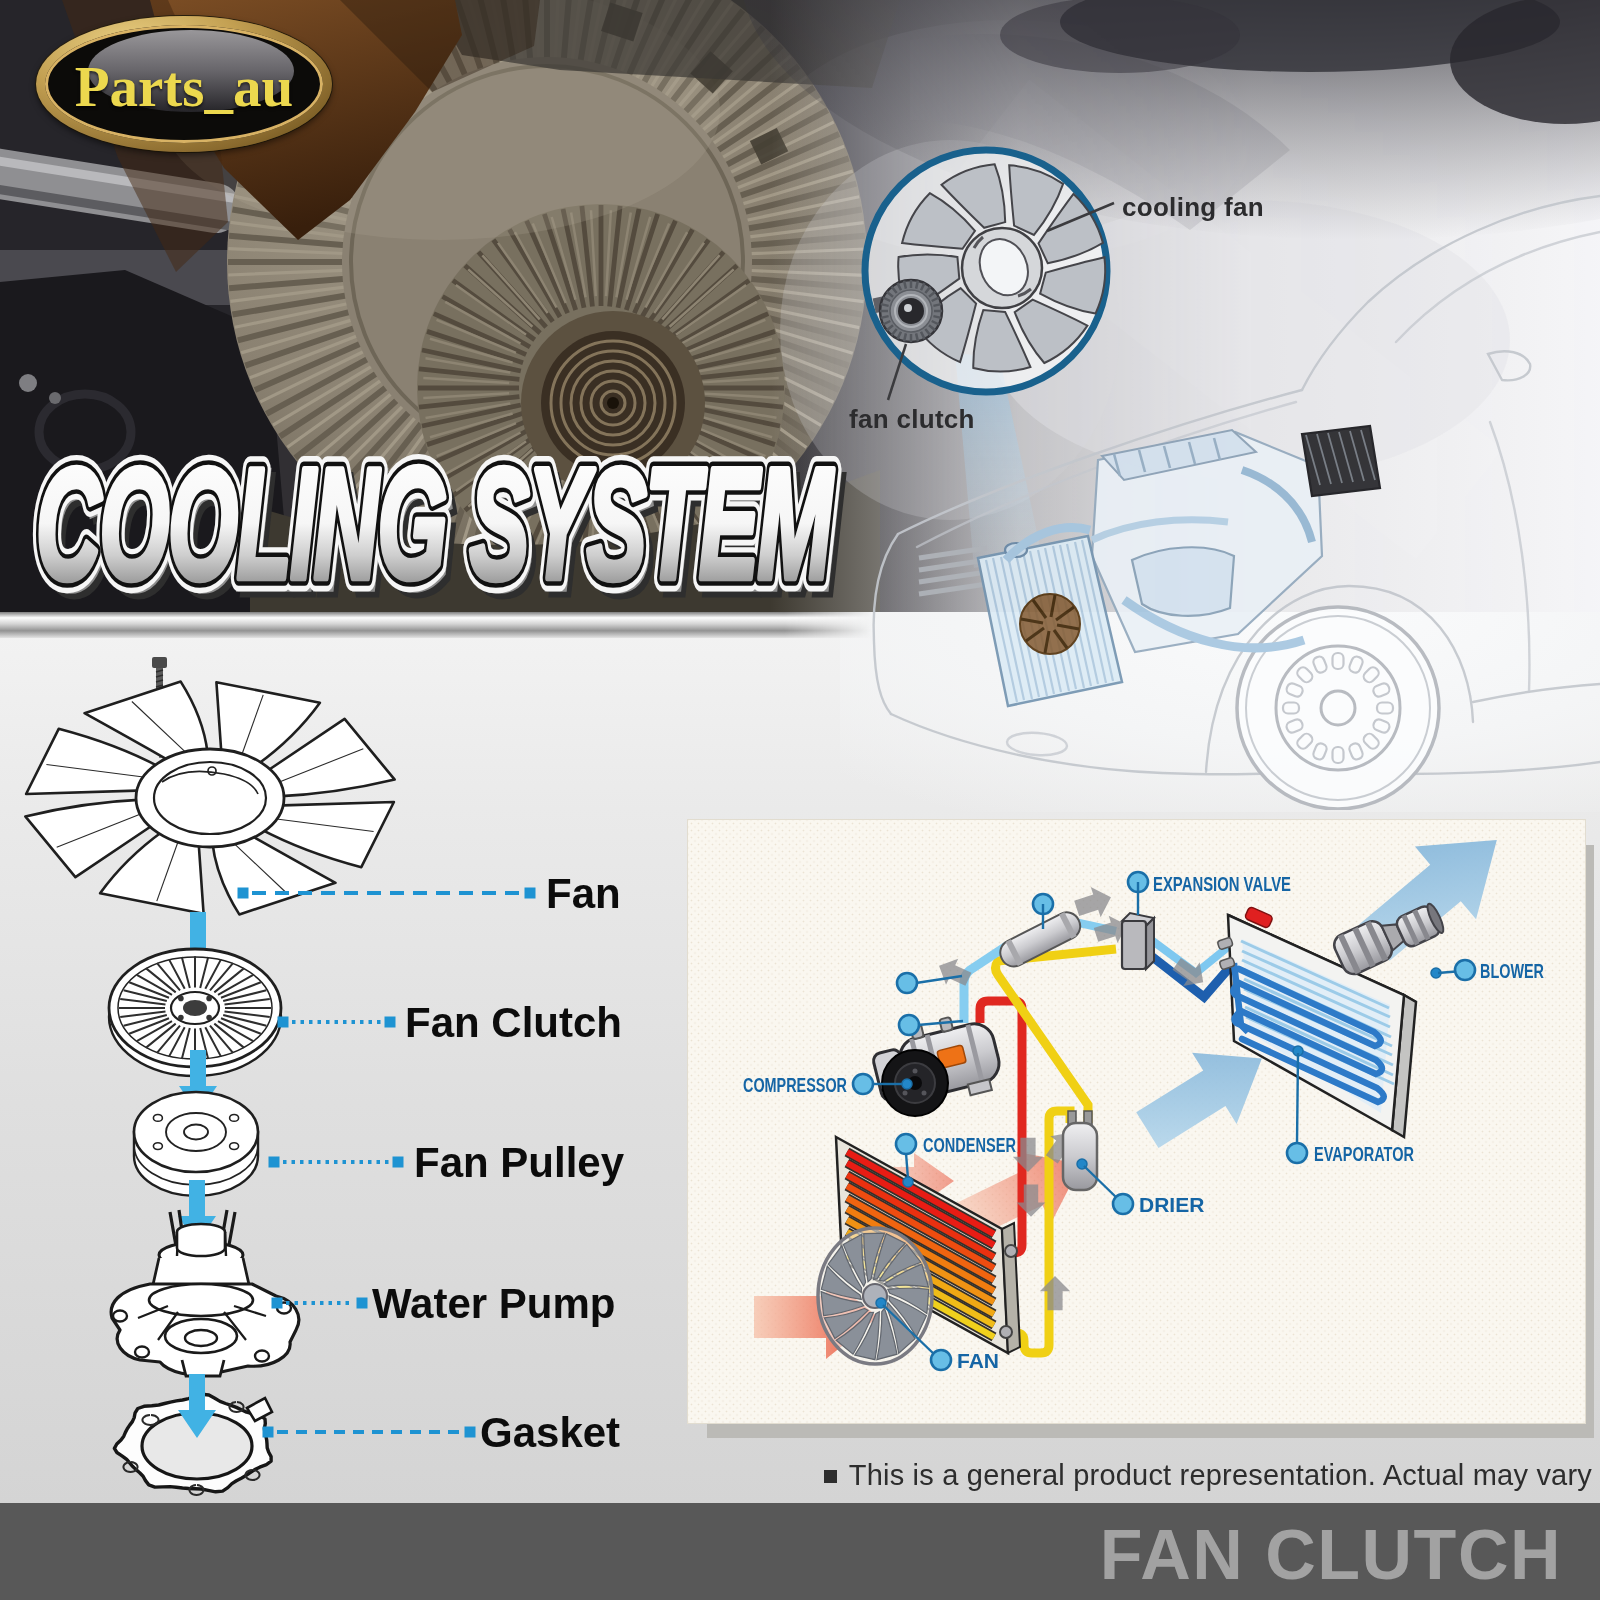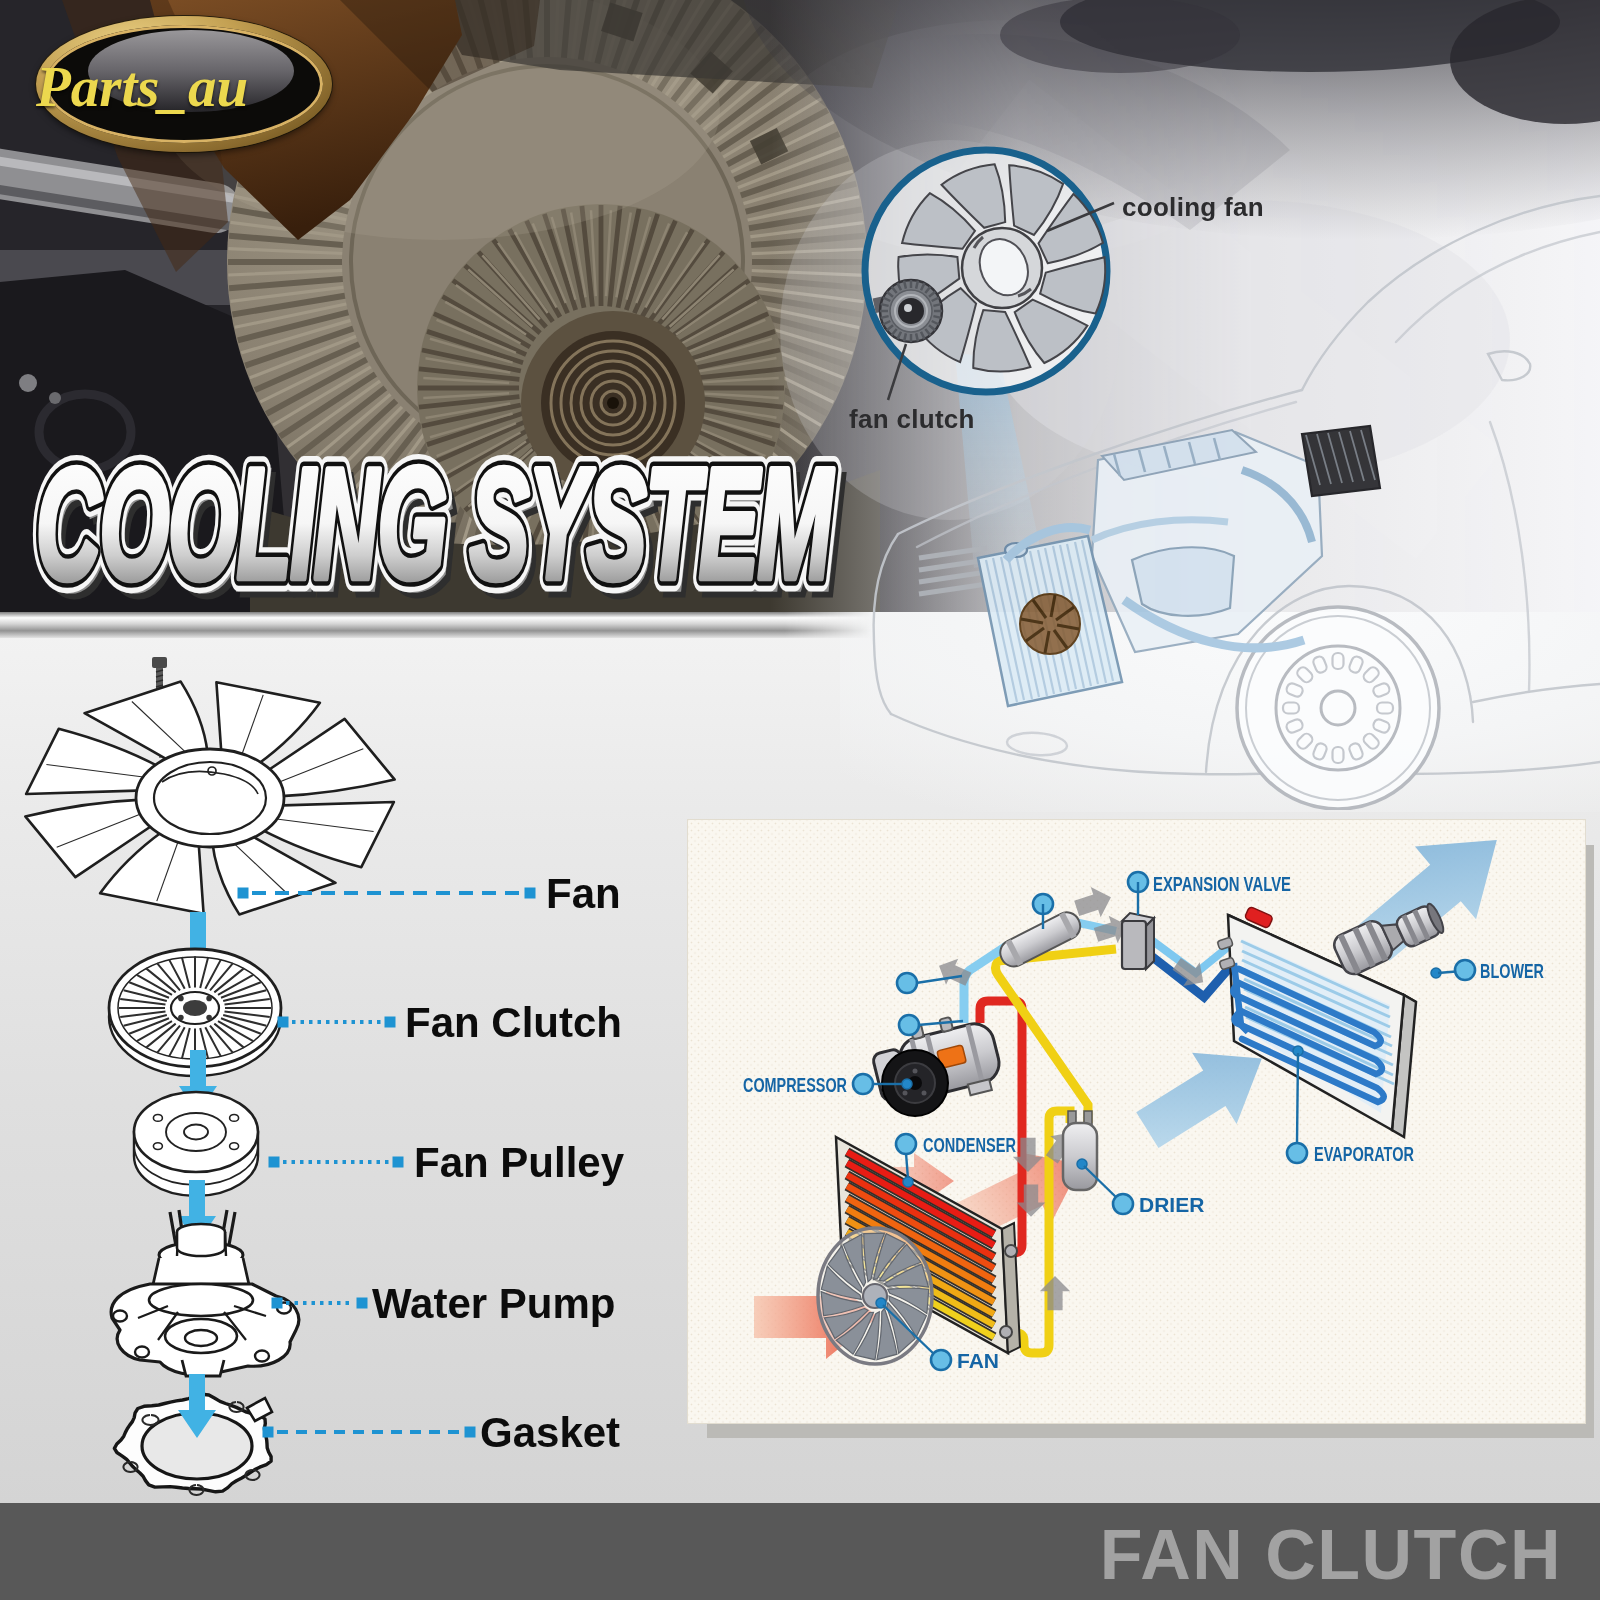--- a/index.html
+++ b/index.html
@@ -3,21 +3,21 @@
 <style>
 html,body{margin:0;padding:0;width:1600px;height:1600px;overflow:hidden;background:#fff;font-family:"Liberation Sans",sans-serif;}
 #root{position:relative;width:1600px;height:1600px;}
 #contentbg{position:absolute;left:0;top:612px;width:1600px;height:893px;background:linear-gradient(180deg,#f3f3f3 0%,#eaeaea 22%,#dfdfdf 55%,#d4d4d4 100%);}
 #whiteblob{position:absolute;left:840px;top:612px;width:760px;height:200px;background:radial-gradient(ellipse 85% 120% at 62% 0%,#fafbfc 0%,#f4f5f6 55%,rgba(246,247,248,0) 100%);}
 #band{position:absolute;left:0;top:612px;width:872px;height:26px;background:linear-gradient(180deg,#7e7e7e 0%,#fdfdfd 22%,#d6d6d6 45%,#939393 72%,#e3e3e3 100%);-webkit-mask-image:linear-gradient(to right,#000 90%,transparent 100%);}
 #logo{position:absolute;left:36px;top:16px;width:296px;height:136px;}
 #logo .ring{position:absolute;inset:0;border-radius:50%;background:radial-gradient(ellipse at 32% 22%,#ead083 0%,#c3a052 38%,#8a6a2e 75%,#53400f 100%);box-shadow:0 3px 6px rgba(0,0,0,0.5),0 0 0 1px #2a210e;}
 #logo .black{position:absolute;inset:9px;border-radius:50%;background:#0c0b09;box-shadow:inset 0 0 0 3px #d8b264;}
 #logo .gloss{position:absolute;left:52px;top:14px;width:206px;height:82px;border-radius:50%;background:linear-gradient(180deg,#99979a 0%,#67656a 50%,#262529 100%);}
-#logo .txt{position:absolute;left:0;top:38px;width:100%;text-align:left;font-family:"Liberation Serif",serif;font-style:italic;font-weight:bold;font-size:57px;color:#ecd84e;text-shadow:0 2px 3px rgba(0,0,0,0.65);}
+#logo .txt{position:absolute;left:0;top:38px;width:100%;text-align:center;font-family:"Liberation Serif",serif;font-weight:bold;font-size:57px;color:#ecd84e;text-shadow:0 2px 3px rgba(0,0,0,0.65);}
 #panel{position:absolute;left:687px;top:819px;width:897px;height:603px;background-color:#faf7f0;background-image:radial-gradient(#ebe3d4 0.9px,rgba(0,0,0,0) 1.05px),radial-gradient(#eee7d9 0.9px,rgba(0,0,0,0) 1.05px);background-size:7px 7px,7px 7px;background-position:0 0,3.5px 3.5px;border:1px solid #e2ddd0;box-shadow:14px 20px 0 -6px #bbbab6;}
 #caption{position:absolute;left:700px;top:1459px;width:892px;text-align:right;font-size:29px;color:#2d2d2d;letter-spacing:0.2px;}
 #caption .sq{display:inline-block;width:13px;height:13px;background:#2d2d2d;margin-right:12px;vertical-align:2px;}
 #footer{position:absolute;left:0;top:1503px;width:1600px;height:97px;background:#585858;}
 #footer .t{position:absolute;right:38px;top:12px;font-size:70px;font-weight:bold;color:#a2a2a2;letter-spacing:1.5px;}
 </style></head><body>
 <div id="root">
 
 <div id="contentbg"></div>
 <div id="whiteblob"></div>
@@ -538,15 +538,16 @@
 <text x="945" y="1367" font-size="21" font-family="Liberation Sans" font-weight="bold" fill="#1565a5">FAN</text>
 <rect x="1056" y="1110" width="8" height="14" fill="#999" stroke="#555" stroke-width="1.5"></rect>
 <rect x="1072" y="1110" width="8" height="14" fill="#999" stroke="#555" stroke-width="1.5"></rect>
 <rect x="1051" y="1122" width="34" height="67" rx="13" fill="url(#cylg)" stroke="#666" stroke-width="2.5"></rect>
 <circle cx="1070" cy="1163" r="5" fill="#2387c8" stroke="#1a6fa8" stroke-width="1.5"></circle>
         <path d="M1072,1165 L1107,1199" stroke="#1a6fa8" stroke-width="2.4" fill="none"></path>
         <circle cx="1111" cy="1203" r="10" fill="#67bee6" stroke="#1a6fa8" stroke-width="2.6"></circle>
 <text x="1127" y="1211" font-size="21" font-family="Liberation Sans" font-weight="bold" fill="#1565a5">DRIER</text>
 </svg>
     </div>
+<div id="caption"><span class="sq"></span>This is a general product representation. Actual may vary</div>
 <div id="footer">
       <div class="t">FAN CLUTCH</div>
     </div>
 </div>
 </body></html>

